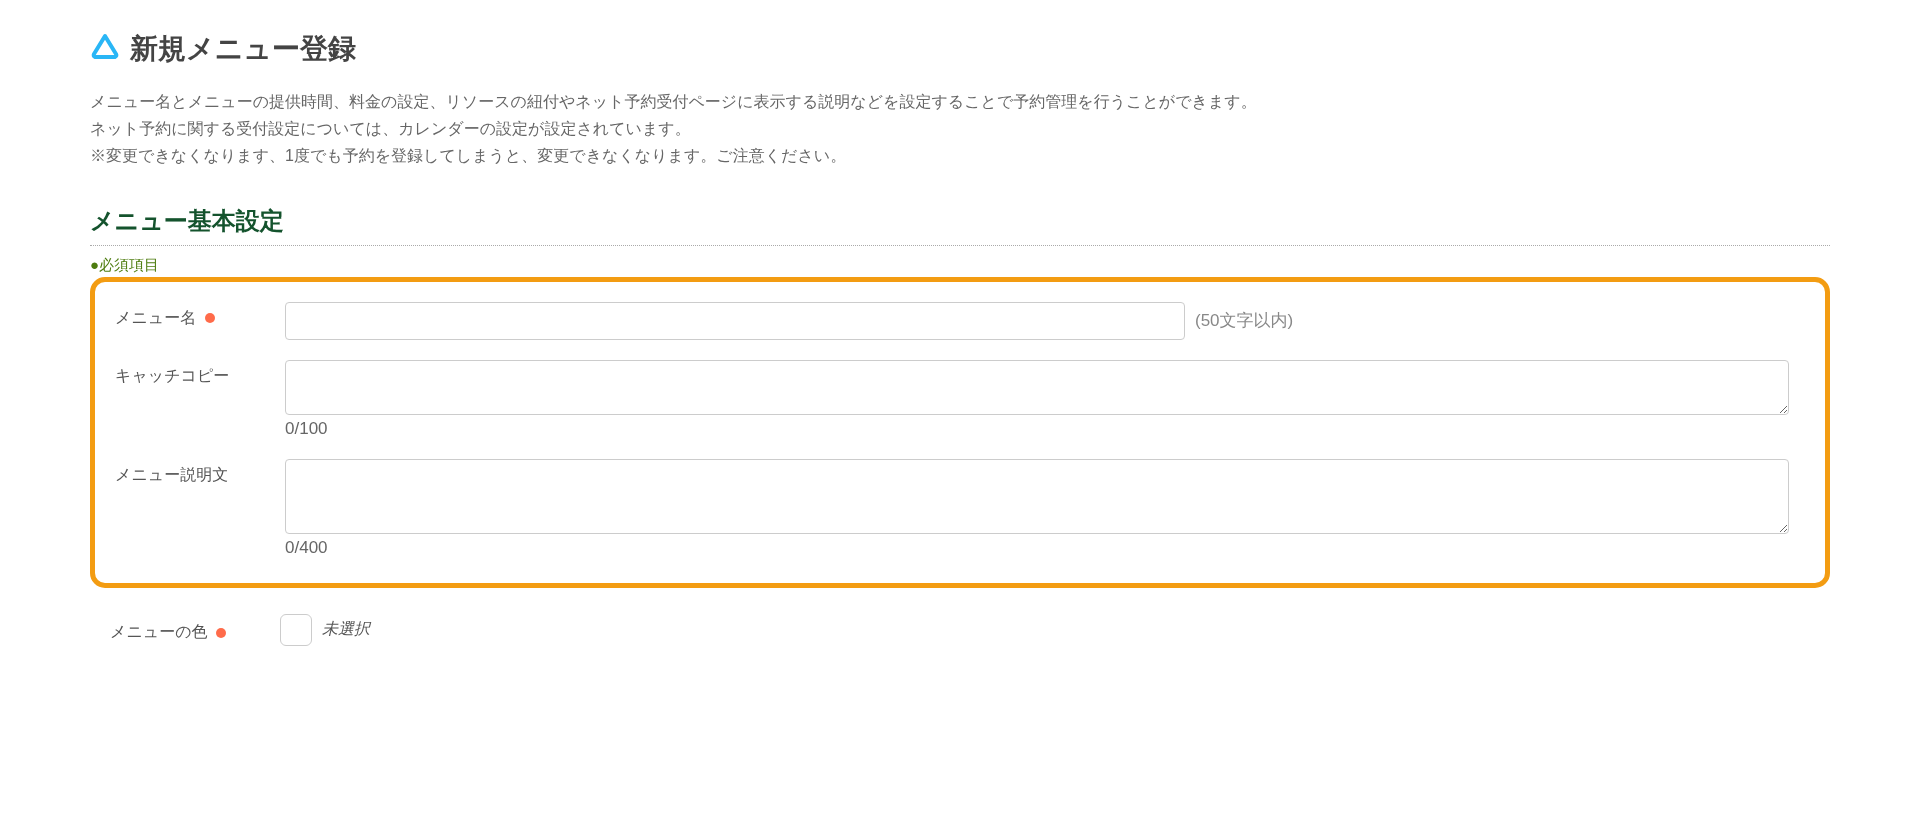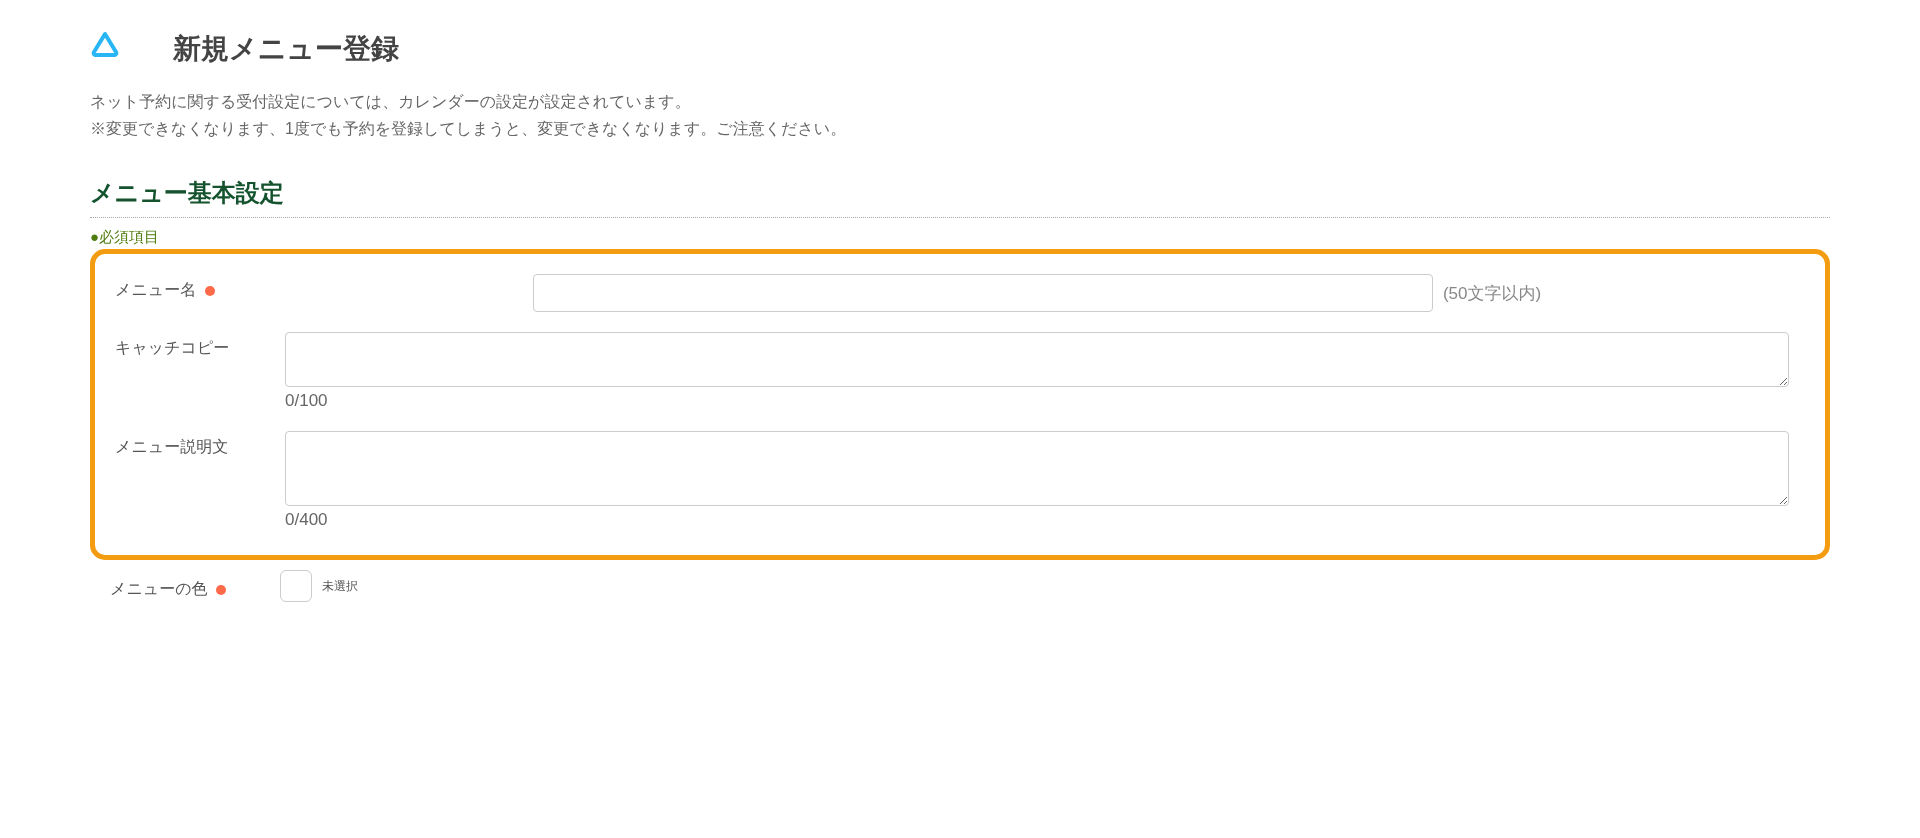--- a/index.html
+++ b/index.html
@@ -9,23 +9,22 @@
     }
     body {
       font-family: -apple-system, BlinkMacSystemFont, "Hiragino Kaku Gothic ProN", "Hiragino Sans", Meiryo, sans-serif;
       background: #fff;
       color: #555;
       padding: 30px 90px;
       width: 1920px;
     }
     .page-header {
       display: flex;
-      align-items: flex-start;
+      align-items: center;
       margin-bottom: 20px;
-      gap: 43px;
     }
     .logo-icon {
       margin-right: 10px;
     }
     .page-title {
       font-size: 28px;
       font-weight: bold;
       color: #444;
     }
     .description {
@@ -78,21 +77,20 @@
       vertical-align: middle;
     }
     .form-input-wrap {
       flex: 1;
       display: flex;
       flex-direction: column;
     }
     .inline-wrap {
       display: flex;
       align-items: center;
-      justify-content: center;
     }
     .text-input {
       width: 900px;
       height: 38px;
       border: 1px solid #ccc;
       border-radius: 4px;
       font-size: 15px;
       padding: 0 10px;
       background: #fff;
     }
@@ -117,48 +115,50 @@
     }
     .char-counter {
       font-size: 17px;
       color: #666;
       text-align: left;
       margin-top: 4px;
     }
     .color-row {
       display: flex;
       align-items: center;
-      padding: 10px 20px 0 20px;
+      padding: 26px 20px 0 20px;
     }
     .color-swatch {
       width: 32px;
       height: 32px;
       border: 1px solid #ccc;
       border-radius: 6px;
       background: #fff;
       margin-right: 10px;
     }
     .color-value-text {
-      font-size: 12px;
+      font-size: 16px;
       color: #555;
+      font-style: italic;
     }
   </style>
 </head>
 <body>
 
 <div class="page-header">
   <span class="logo-icon">
     <svg width="30" height="30" viewBox="0 0 30 30">
       <path d="M15 4 L26 22 Q27 24 25 25 L5 25 Q3 24 4 22 Z" fill="none" stroke="#29b6f6" stroke-width="4" stroke-linejoin="round" stroke-linecap="round"></path>
     </svg>
   </span>
   <h1 class="page-title">新規メニュー登録</h1>
 </div>
 
 <div class="description">
+  <div>メニュー名とメニューの提供時間、料金の設定、リソースの紐付やネット予約受付ページに表示する説明などを設定することで予約管理を行うことができます。</div>
   <div>ネット予約に関する受付設定については、カレンダーの設定が設定されています。</div>
   <div>※変更できなくなります、1度でも予約を登録してしまうと、変更できなくなります。ご注意ください。</div>
 </div>
 
 <h2 class="section-title">メニュー基本設定</h2>
 <hr class="section-divider">
 
 <div class="required-legend">●必須項目</div>
 
 <div class="highlighted-group">

